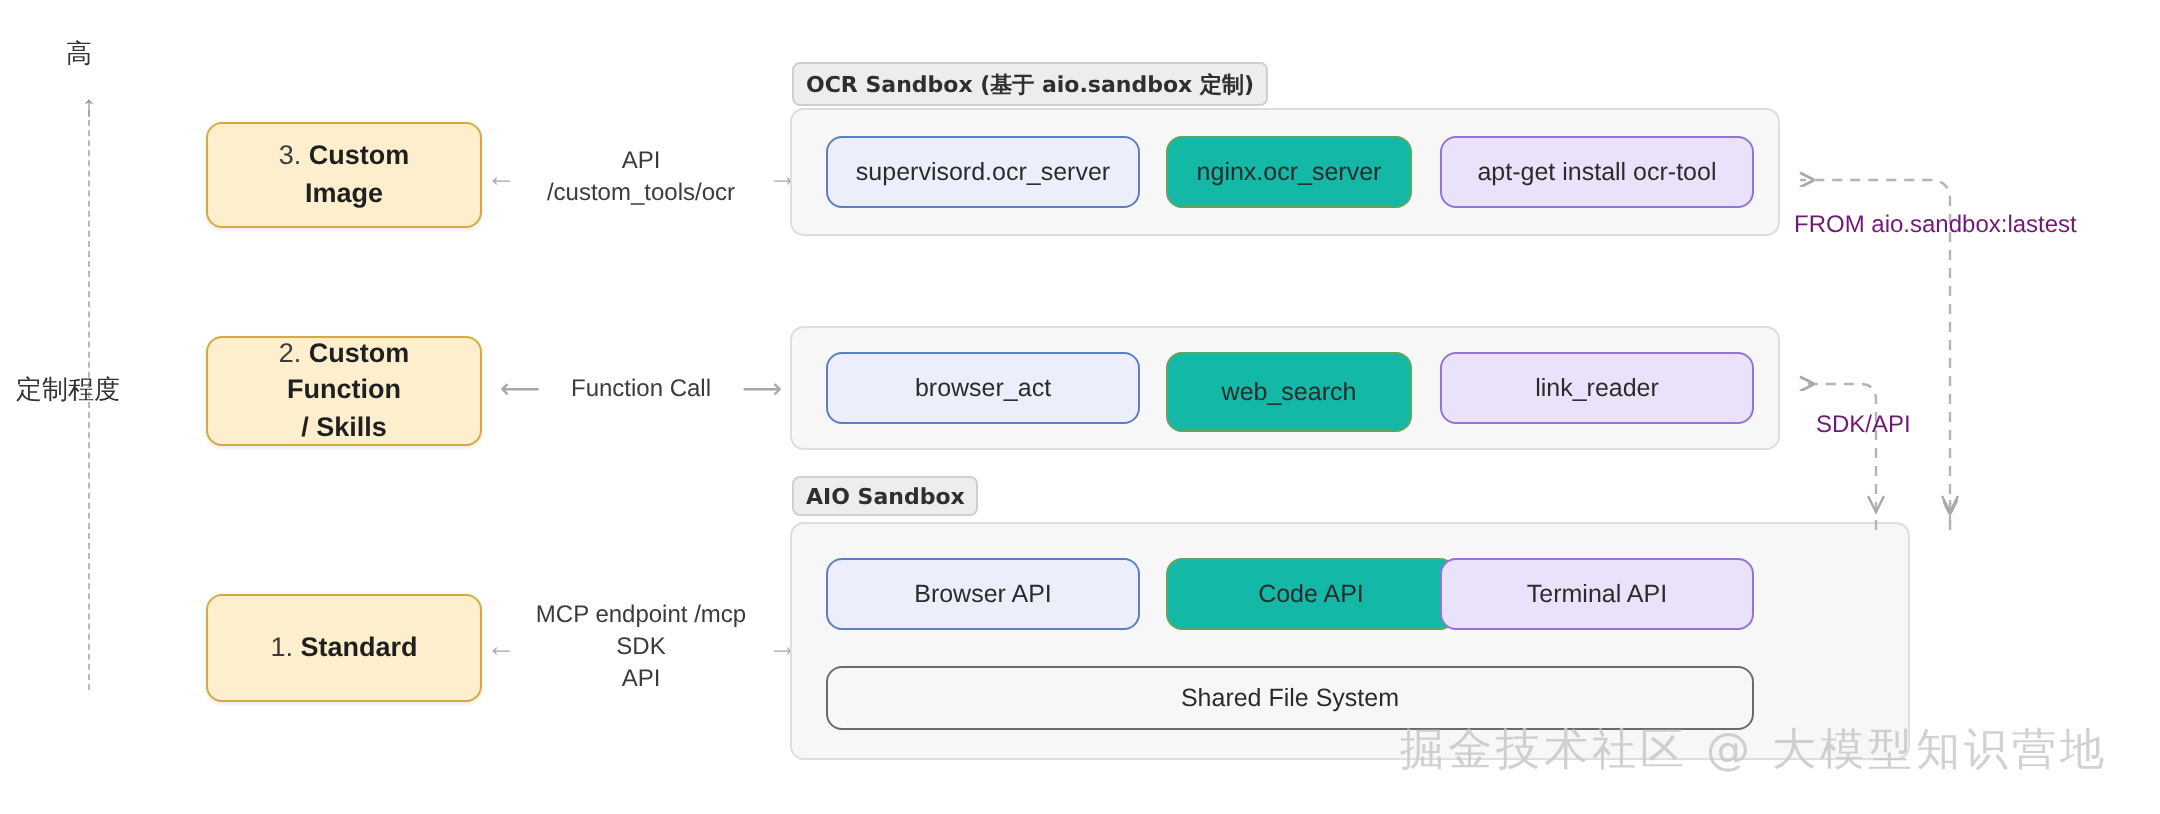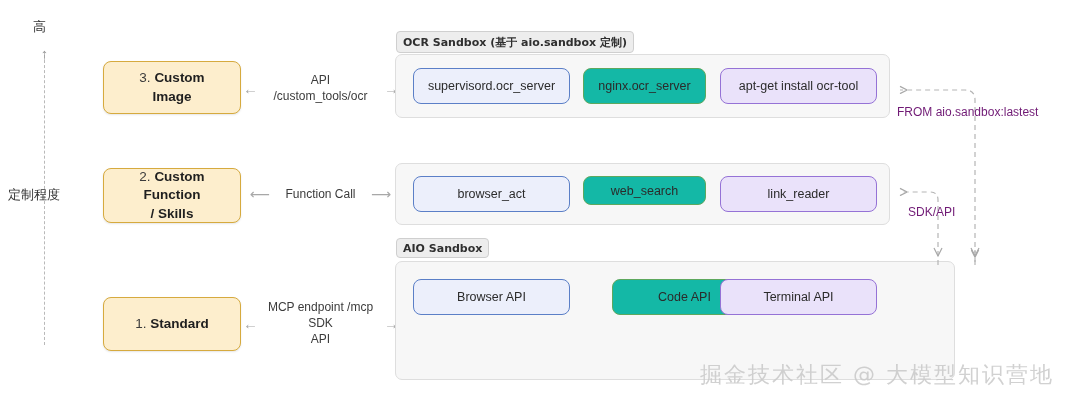--- a/index.html
+++ b/index.html
@@ -116,25 +116,25 @@
   .chip-green{background:#14b8a6;border-color:#5ea85e;}
   .chip-purple{background:#eae2fa;border-color:#9572d6;}
   .chip-gray{background:#f7f7f7;border-color:#6b6b6b;}
 
   
   #c-sup{left:413px;top:68px;width:157px;height:36px;}
   #c-ngx{left:583px;top:68px;width:123px;height:36px;}
   #c-apt{left:720px;top:68px;width:157px;height:36px;}
   
   #c-bro{left:413px;top:176px;width:157px;height:36px;}
-  #c-web{left:583px;top:176px;width:123px;height:29px;}
+  #c-web{left:583px;top:176px;width:123px;height:40px;}
   #c-lnk{left:720px;top:176px;width:157px;height:36px;}
   
   #c-bapi{left:413px;top:279px;width:157px;height:36px;}
-  #c-capi{left:612px;top:279px;width:145px;height:36px;}
+  #c-capi{left:583px;top:279px;width:145px;height:36px;}
   #c-tapi{left:720px;top:279px;width:157px;height:36px;text-align:right;}
   #c-sfs{left:413px;top:333px;width:464px;height:32px;}
 
   
   .rsvg{position:absolute;left:0;top:0;width:1080px;height:407px;pointer-events:none;}
   .rlabel{
     position:absolute;font-size:12px;color:#701a75;white-space:nowrap;
   }
   #lbl-from{left:897px;top:105px;}
   #lbl-sdk{left:908px;top:205px;}
@@ -215,20 +215,21 @@
   <div class="group" id="grp-tool"></div>
   <div class="chip chip-blue" id="c-bro">browser_act</div>
   <div class="chip chip-green" id="c-web">web_search</div>
   <div class="chip chip-purple" id="c-lnk">link_reader</div>
 
   <div class="group" id="grp-aio"></div>
   <div class="group-title" id="ttl-aio">AIO Sandbox</div>
   <div class="chip chip-blue" id="c-bapi">Browser API</div>
   <div class="chip chip-green" id="c-capi">Code API</div>
   <div class="chip chip-purple" id="c-tapi">Terminal API</div>
+  <div class="chip chip-gray" id="c-sfs">Shared File System</div>
 
   <svg class="rsvg">
     <defs>
       <marker id="ahL" markerWidth="7" markerHeight="7" refX="6" refY="3" orient="auto">
         <path d="M6,0 L0,3 L6,6" fill="none" stroke="#a8a8a8" stroke-width="1.1"></path>
       </marker>
       <marker id="ahD" markerWidth="7" markerHeight="7" refX="6" refY="3" orient="auto">
         <path d="M6,0 L0,3 L6,6" fill="none" stroke="#a8a8a8" stroke-width="1.1"></path>
       </marker>
     </defs>

